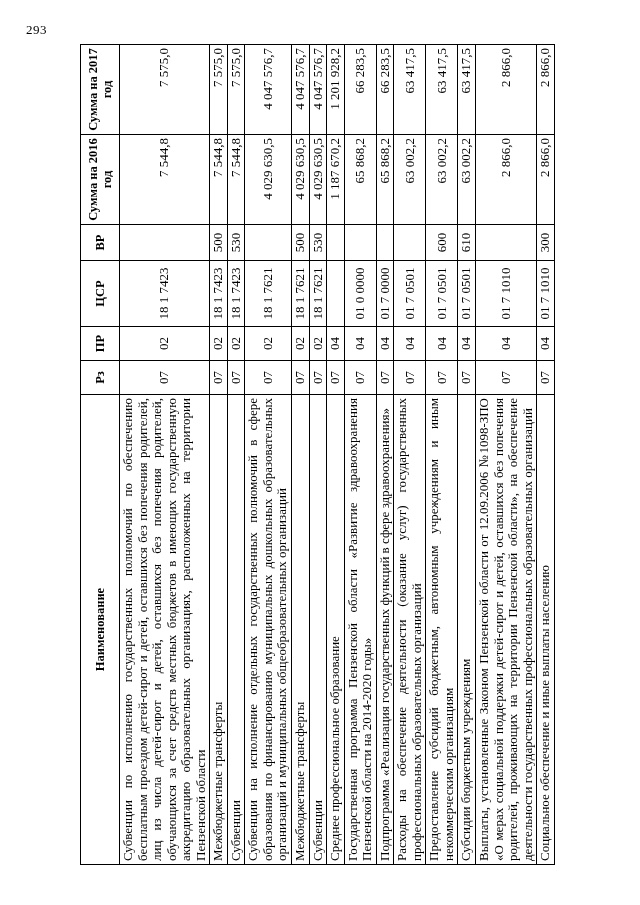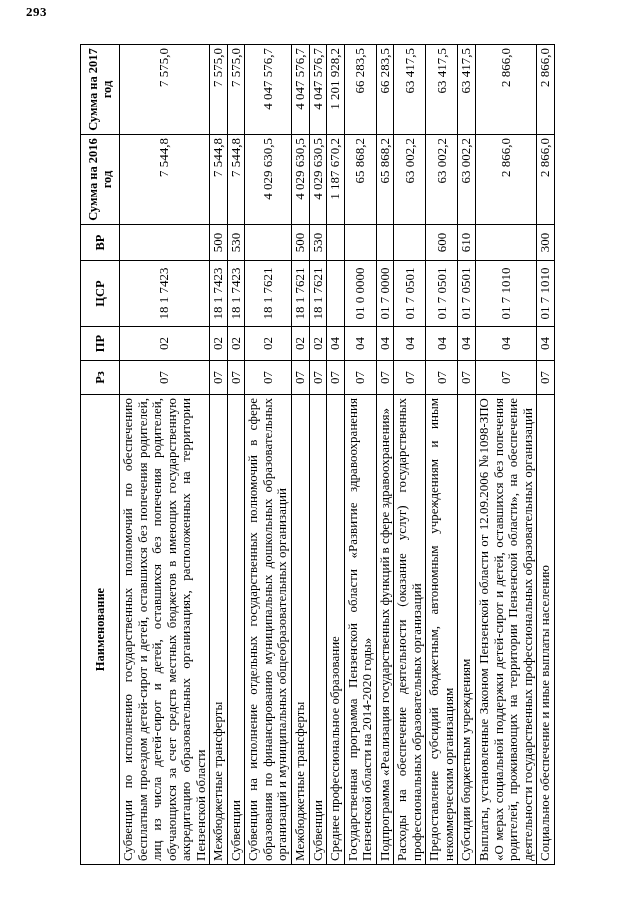--- a/index.html
+++ b/index.html
@@ -10,25 +10,24 @@
     position: relative;
     width: 640px;
     height: 905px;
     background: #ffffff;
     overflow: hidden;
     color: #000;
     font-family: "Liberation Serif", "DejaVu Serif", serif;
   }
   .page-number {
     position: absolute;
-    top: 4px;
+    top: 22px;
     left: 26px;
     font-size: 13px;
     letter-spacing: 0.5px;
-    font-weight: bold;
   }
   
   .table-wrap {
     position: absolute;
     left: 80px;
     top: 45px;
     width: 820px;
     height: 548px;
     transform-origin: 0 0;
     transform: rotate(-90deg) translateX(-820px);

